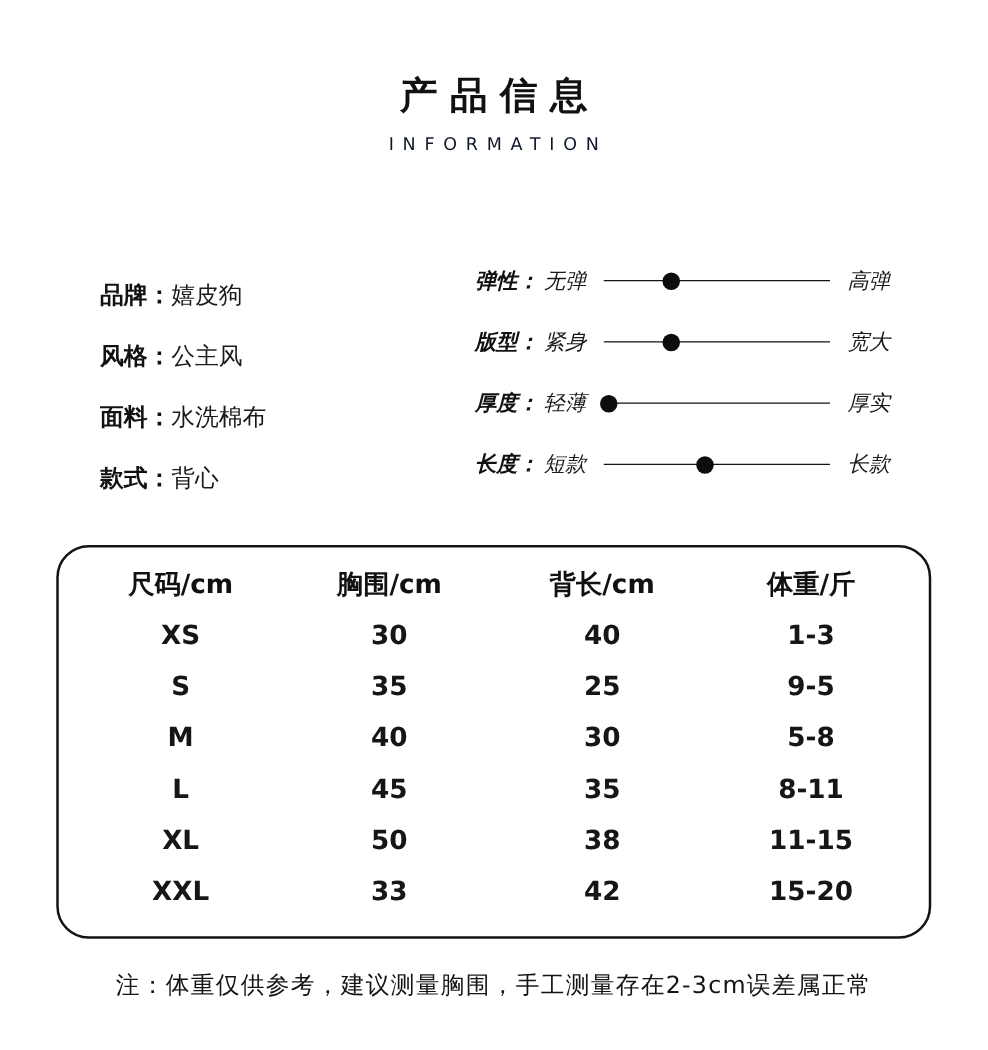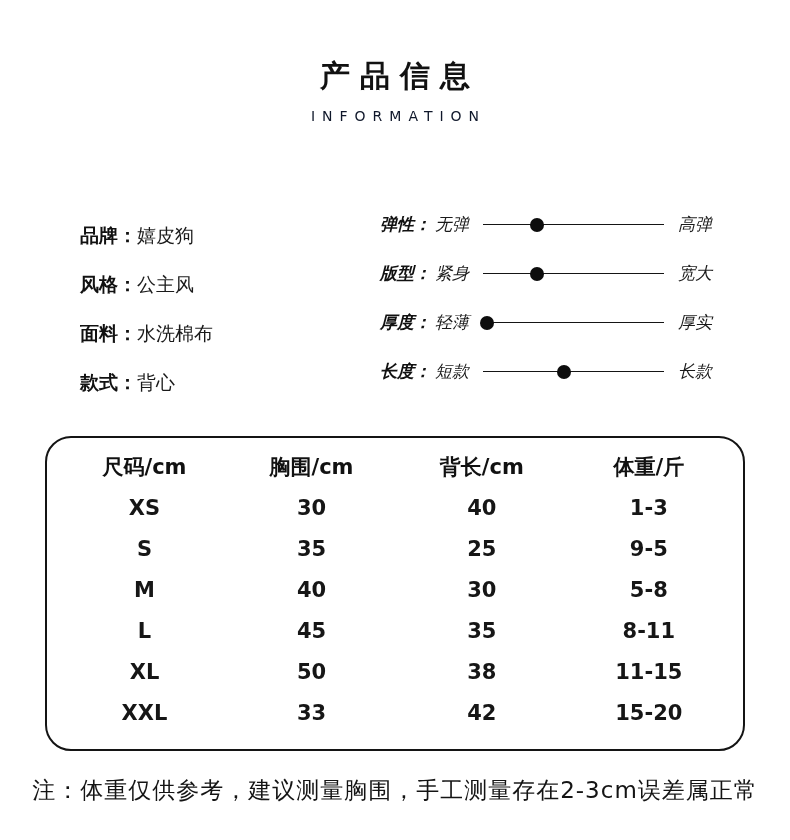--- a/index.html
+++ b/index.html
@@ -94,21 +94,21 @@
   .size-table td { font-weight: 700; color: #161616; }
   .size-table th:nth-child(1), .size-table td:nth-child(1) { width: 25%; }
   .size-table th:nth-child(2), .size-table td:nth-child(2) { width: 25%; }
   .size-table th:nth-child(3), .size-table td:nth-child(3) { width: 26%; }
   .size-table th:nth-child(4), .size-table td:nth-child(4) { width: 24%; text-align: center; }
 
   
   .note {
     margin-top: 24px;
     text-align: center;
-    font-size: 23px;
+    font-size: 19px;
     color: #141414;
     letter-spacing: 1px;
   }
 </style>
 </head>
 <body>
 
 <div class="page">
 
   <div class="header">

